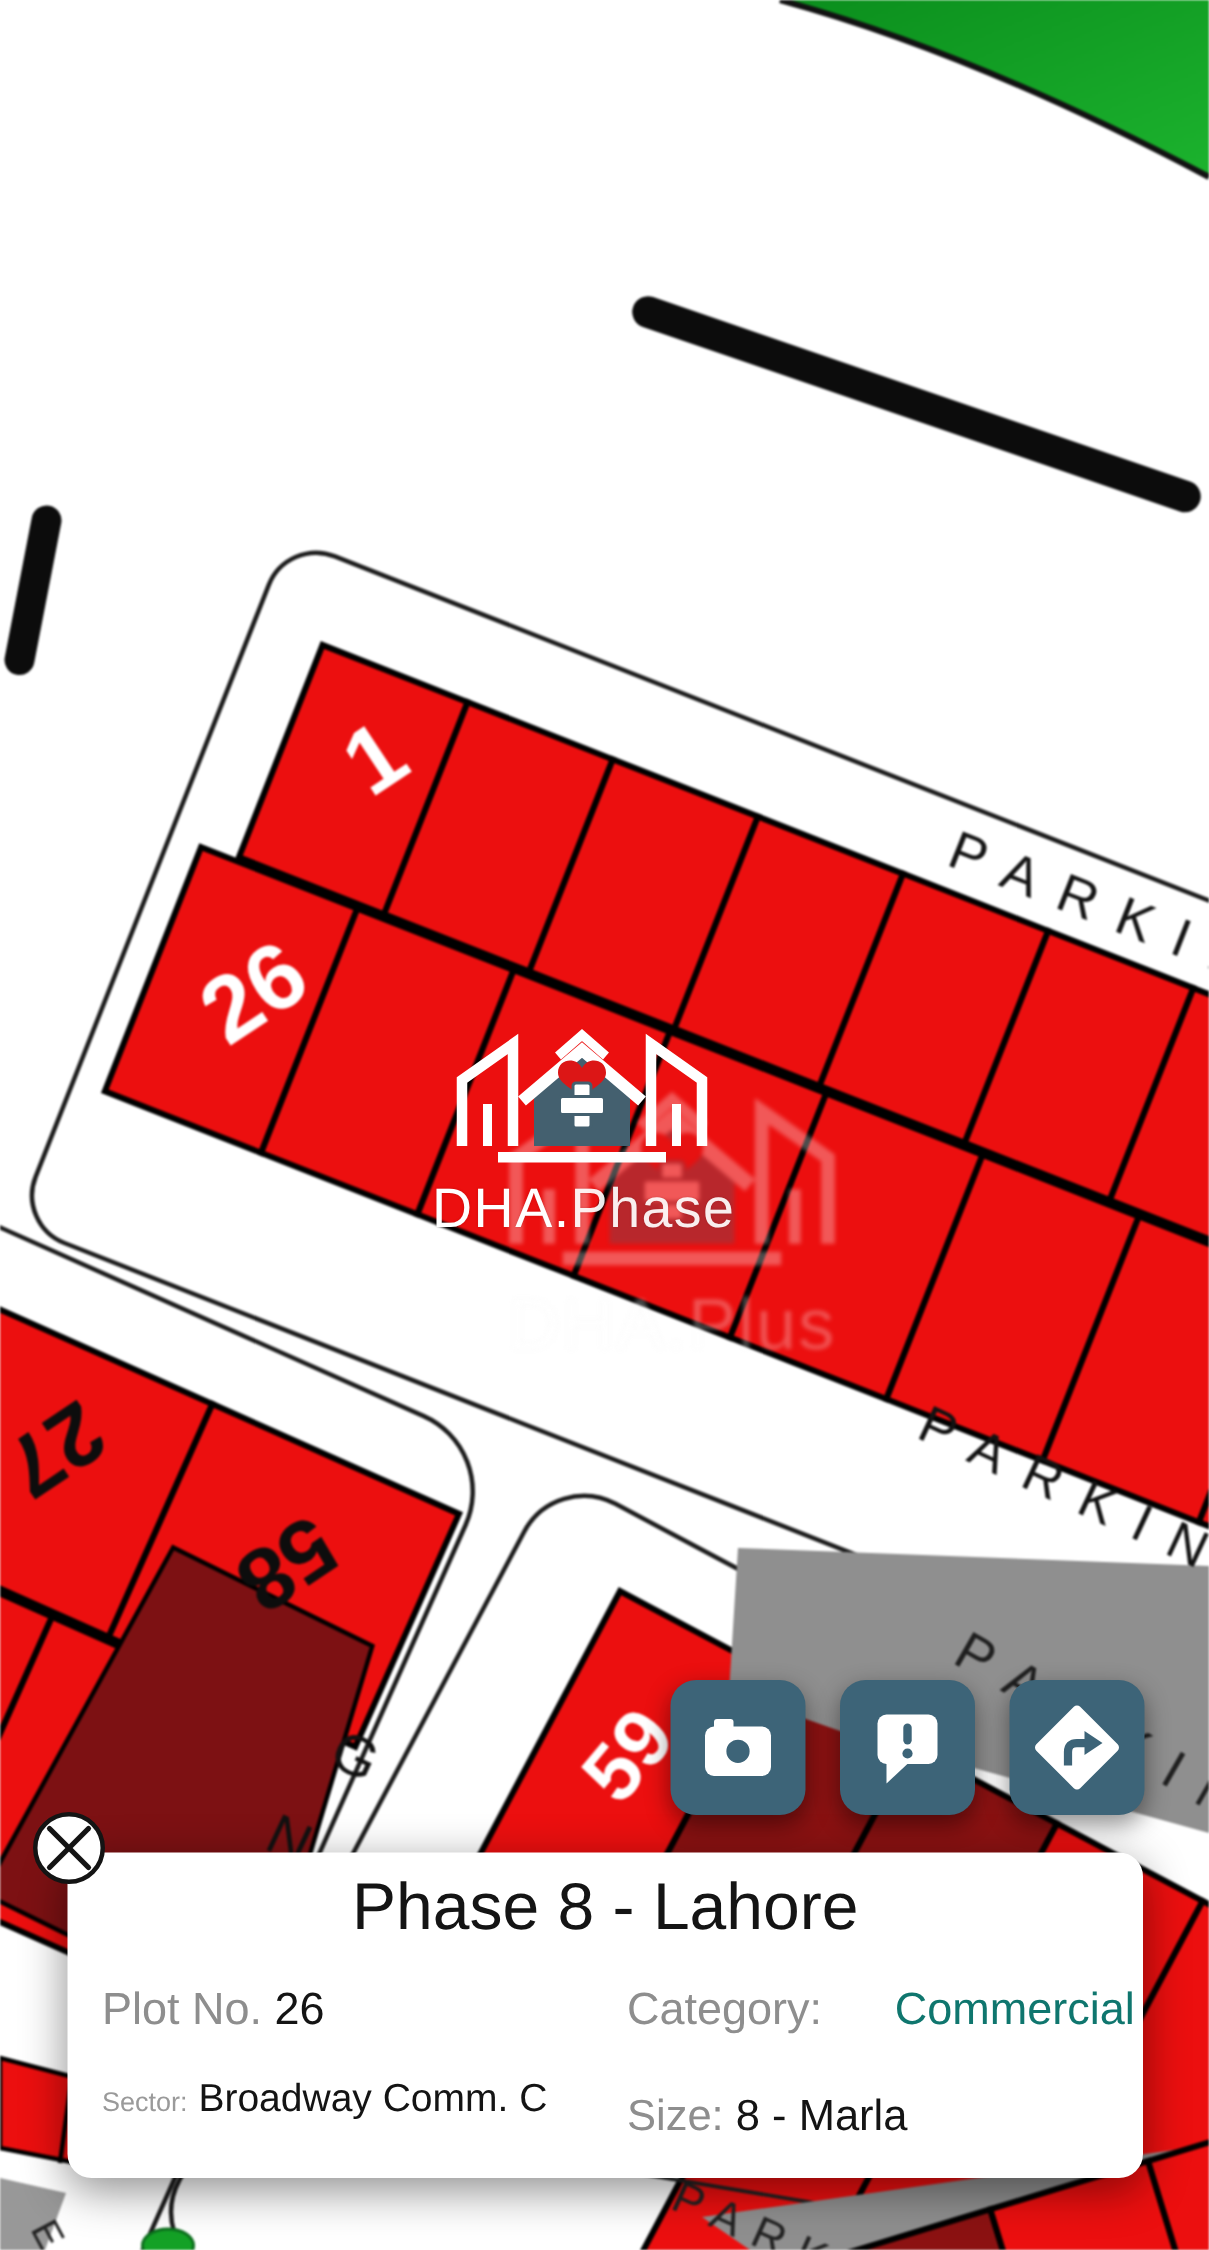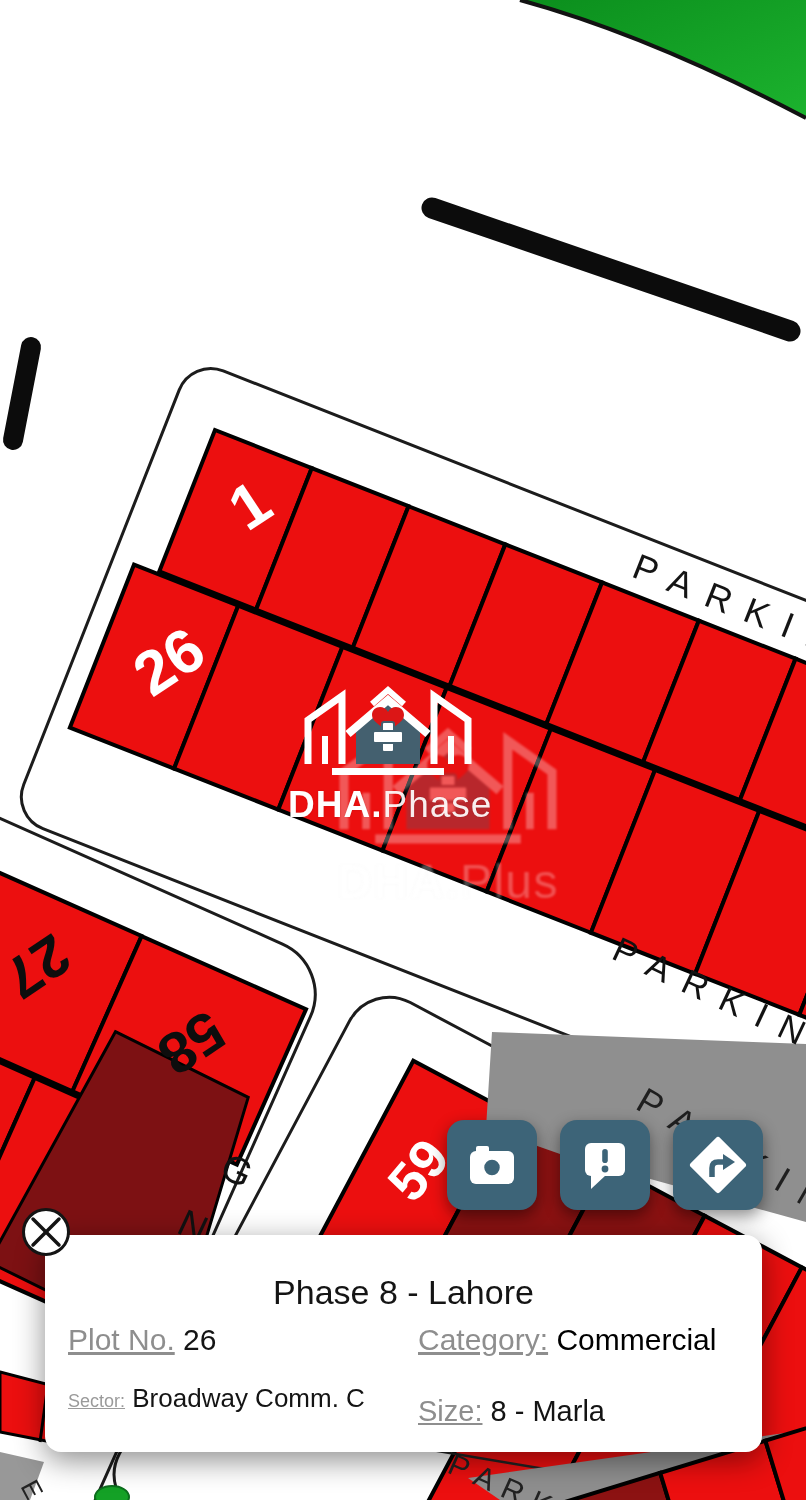--- a/index.html
+++ b/index.html
@@ -5,41 +5,41 @@
   html,body{margin:0;padding:0;background:#555;}
   *{box-sizing:border-box;font-family:"Liberation Sans",sans-serif;}
   #screen{position:relative;width:806px;height:1500px;overflow:hidden;background:#fff;margin:0 auto;}
   
   #map-svg{position:absolute;left:0;top:0;filter:blur(.6px);}
   
   .watermark{position:absolute;left:288px;top:660px;width:240px;height:200px;pointer-events:none;}
   .wm-copy{position:absolute;left:0;top:0;width:200px;text-align:center;}
   .wm-ghost{transform:translate(30px,34px) scale(1.3);transform-origin:top left;opacity:.3;filter:blur(1px);}
   .wm-text{color:#fff;font-size:37px;letter-spacing:1px;text-shadow:0 0 2px rgba(0,0,0,.15);white-space:nowrap;}
-  .wm-bold{font-weight:700;text-align:center;}
+  .wm-bold{font-weight:400;text-align:center;}
   .wm-light{font-weight:400;opacity:.92;}
   
   .btn-row{position:absolute;left:447px;top:1120px;display:flex;gap:23px;}
   .act-btn{width:90px;height:90px;border:none;border-radius:17px;background:#3d6478;
            display:flex;align-items:center;justify-content:center;padding:0;
            box-shadow:0 6px 16px rgba(0,0,0,.45);cursor:pointer;}
   
   .card{position:absolute;left:45px;top:1235px;width:717px;height:217px;background:#fff;
         border-radius:16px;box-shadow:0 8px 30px rgba(0,0,0,.45);}
-  .card-title{position:absolute;left:0;right:0;top:38px;text-align:center;
-              font-size:34px;color:#141414;font-weight:400;}
+  .card-title{position:absolute;left:0;right:0;top:12px;text-align:center;
+              font-size:44px;color:#141414;font-weight:400;}
   .cell{position:absolute;white-space:nowrap;}
-  .lbl{color:#8e8e8e;text-decoration:underline;}
+  .lbl{color:#8e8e8e;}
   .val{color:#141414;}
   .c-plot{left:23px;top:88px;font-size:30px;}
   .c-cat{left:373px;top:88px;font-size:30px;}
   .c-sec{left:23px;top:148px;font-size:26px;}
   .c-sec .lbl{font-size:18px;color:#9a9a9a;}
   .c-size{left:373px;top:144px;font-size:29px;margin-top:16px;}
-  .cat-val{color:#000000;}
+  .cat-val{color:#0f766e;margin-left:40px;}
   
   .close-btn{position:absolute;left:22px;top:1208px;width:48px;height:48px;border-radius:50%;
              background:#fff;border:3px solid #141414;padding:0;display:flex;
              align-items:center;justify-content:center;cursor:pointer;}
 </style>
 </head>
 <body>
 
 <div id="screen">
 

